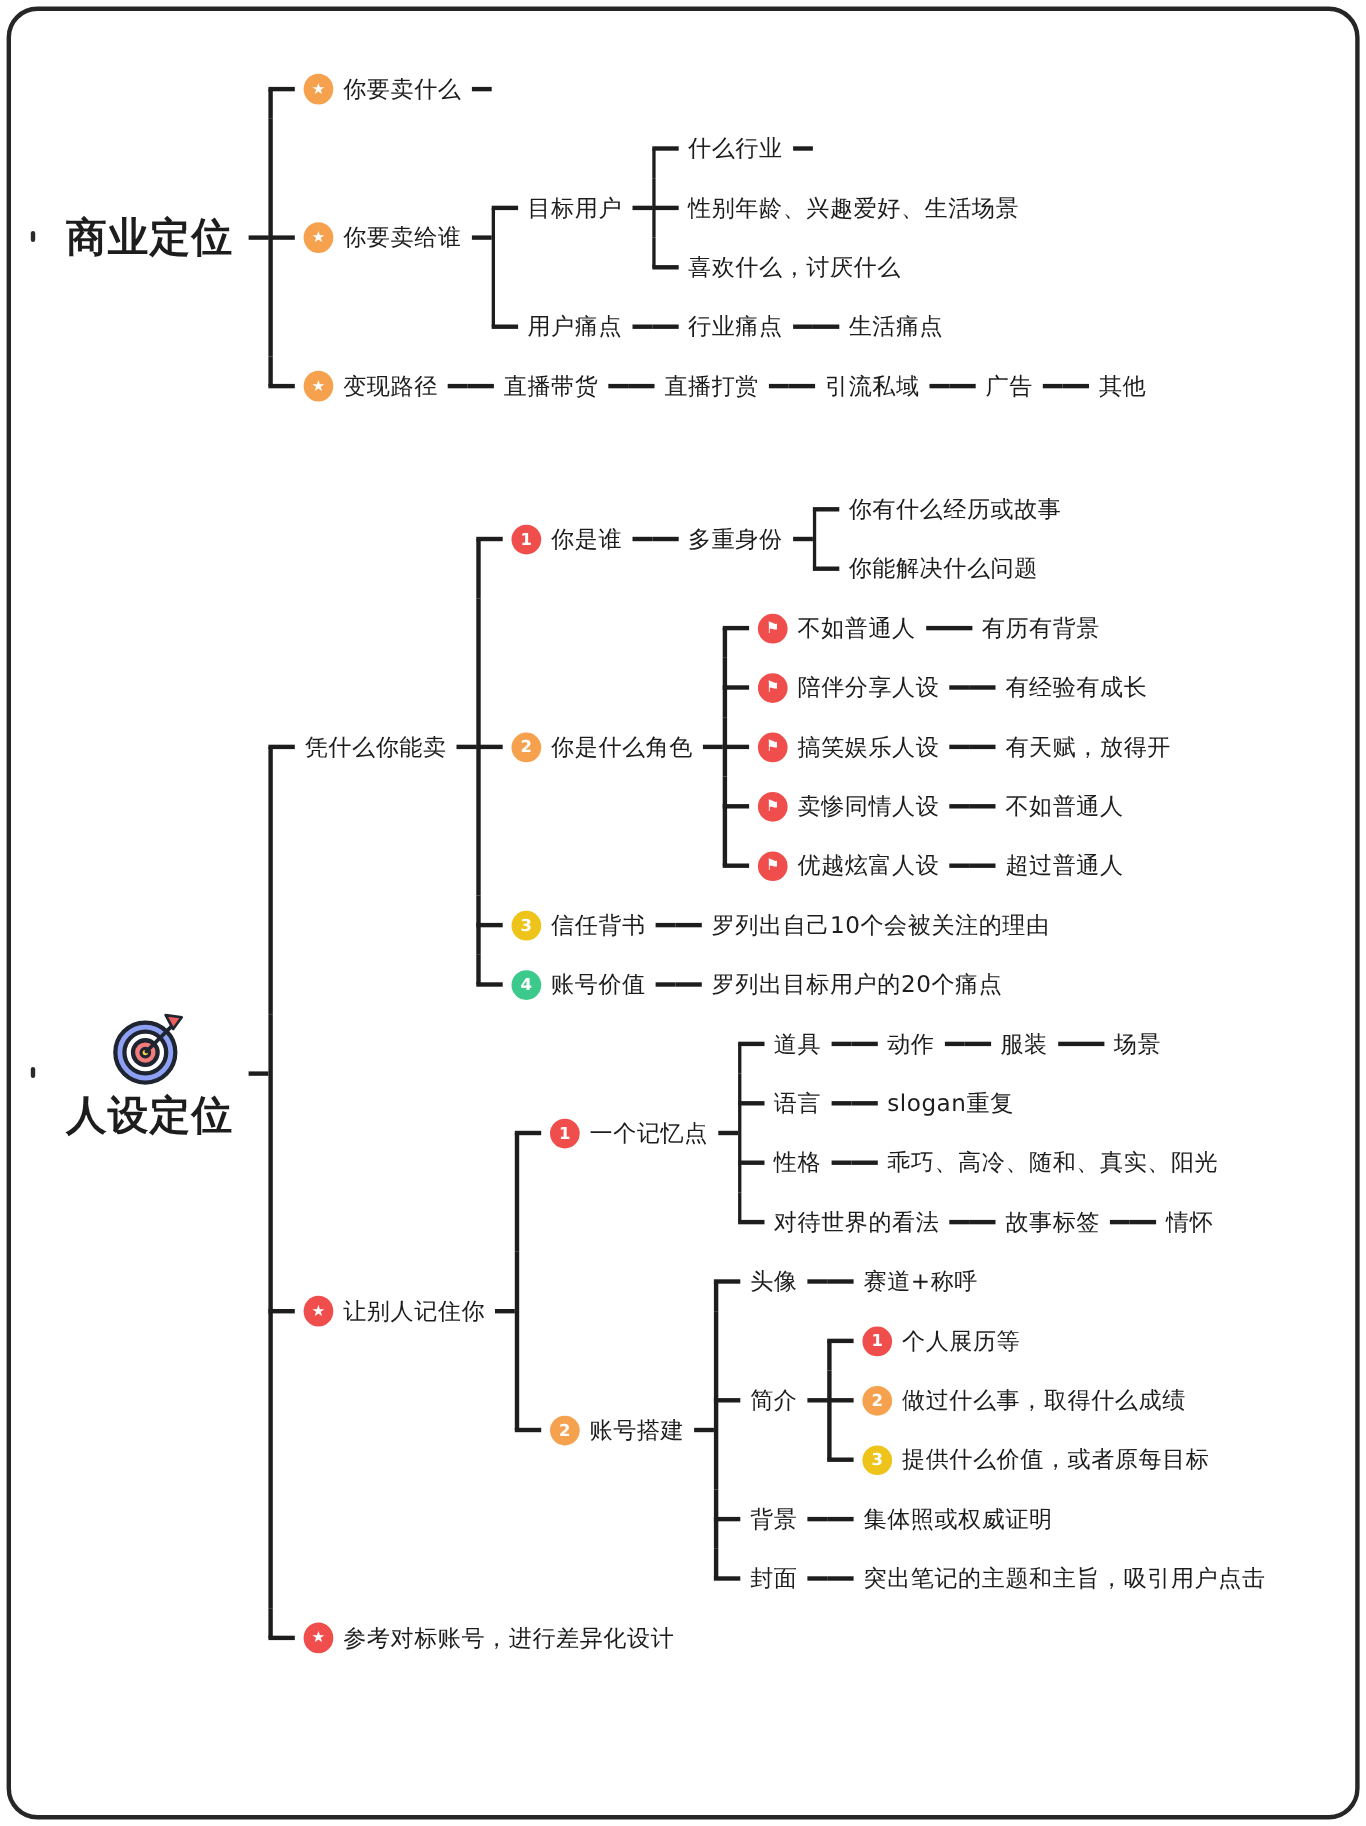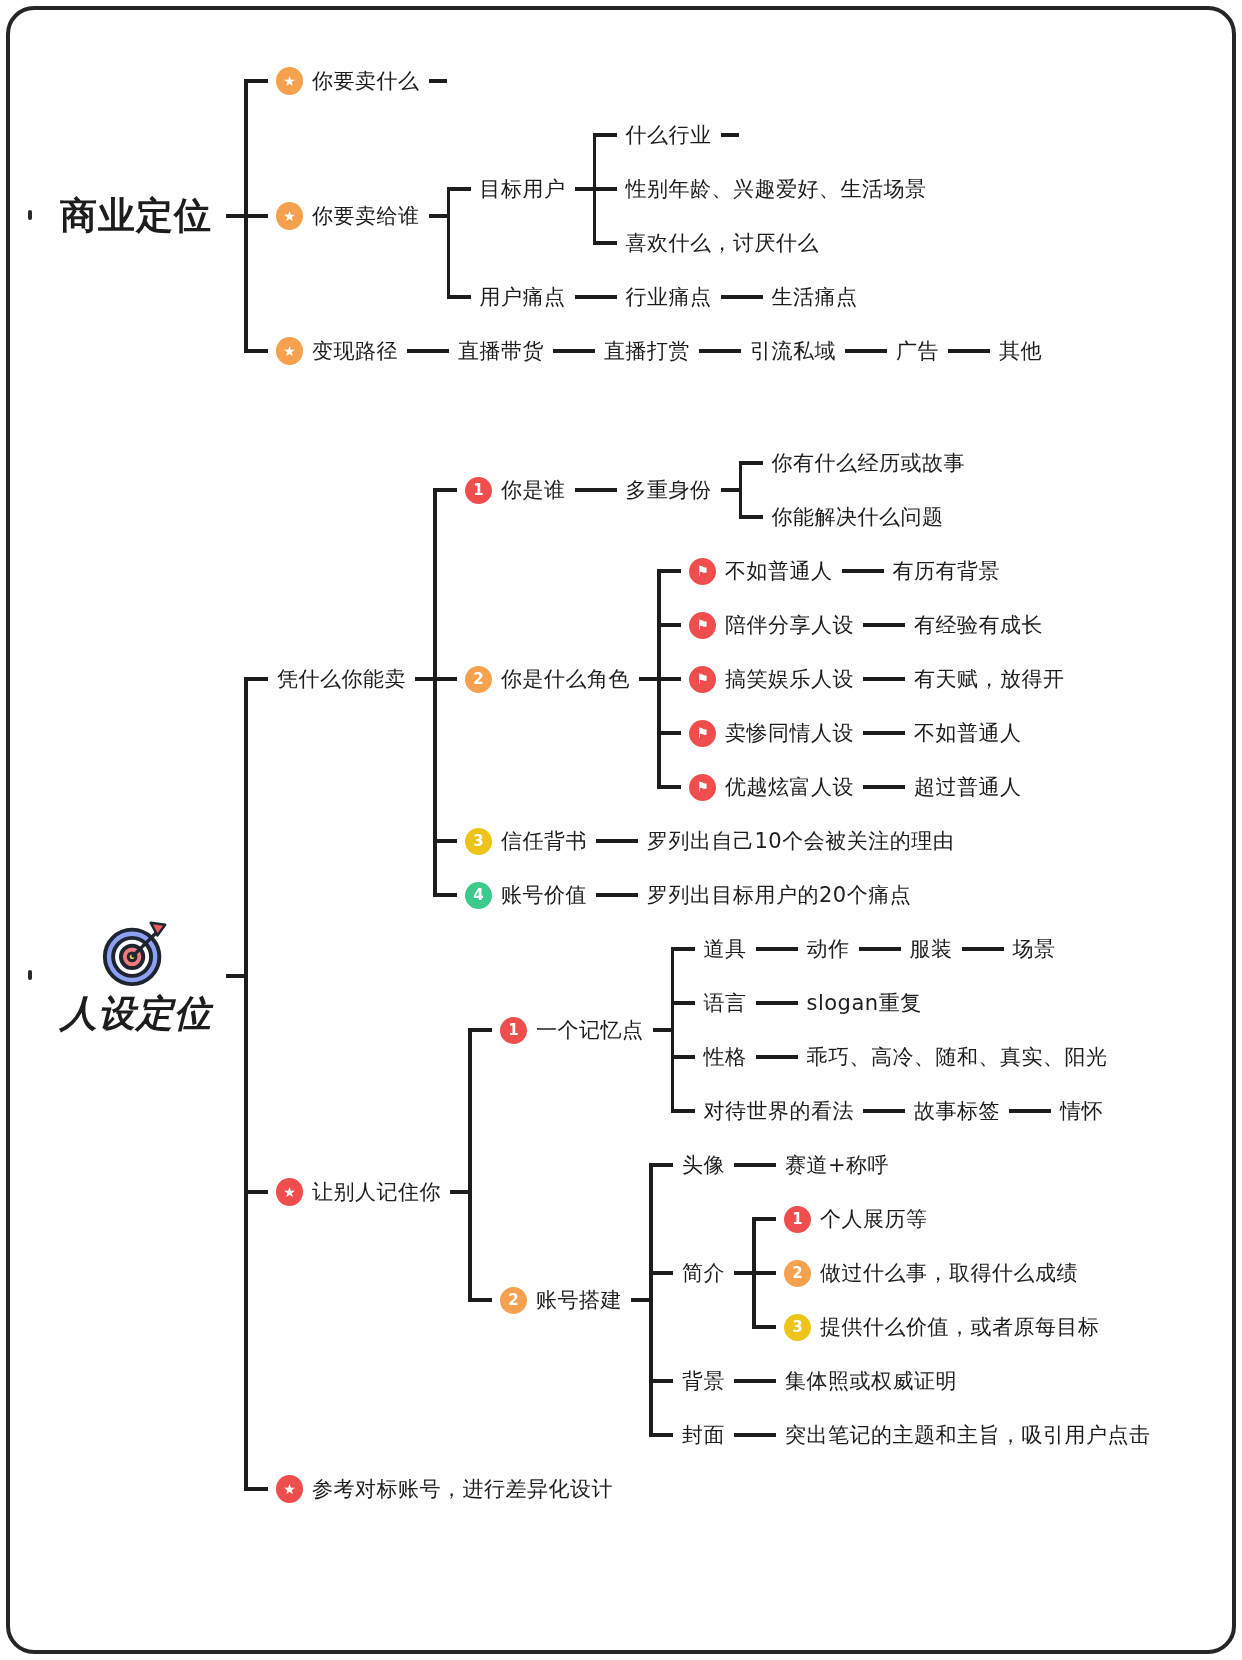--- a/index.html
+++ b/index.html
@@ -16,21 +16,21 @@
     position:absolute;inset:6px;border:4px solid #262626;border-radius:28px;
     pointer-events:none;
   }
   .canvas{
     position:absolute;left:46px;top:54px;
     display:flex;flex-direction:column;gap:58px;
   }
   .node{display:flex;align-items:center;}
   .self{display:flex;align-items:center;padding:13px 0;position:relative;}
   .root-self{padding:6px 0;}
-  .root-self.column{flex-direction:column;align-items:center;font-style:italic;}
+  .root-self.column{flex-direction:column;align-items:center;}
   .label{
     font-size:21px;line-height:28px;font-weight:500;white-space:nowrap;
     margin:0 9px;letter-spacing:0.5px;
   }
   .root-label{
     font-size:37px;line-height:46px;font-weight:800;margin:0 14px;letter-spacing:1px;
   }
   .tick{
     position:absolute;left:-18px;top:50%;margin-top:-6px;
     width:4px;height:10px;border-radius:2px;background:#2a2a2a;

